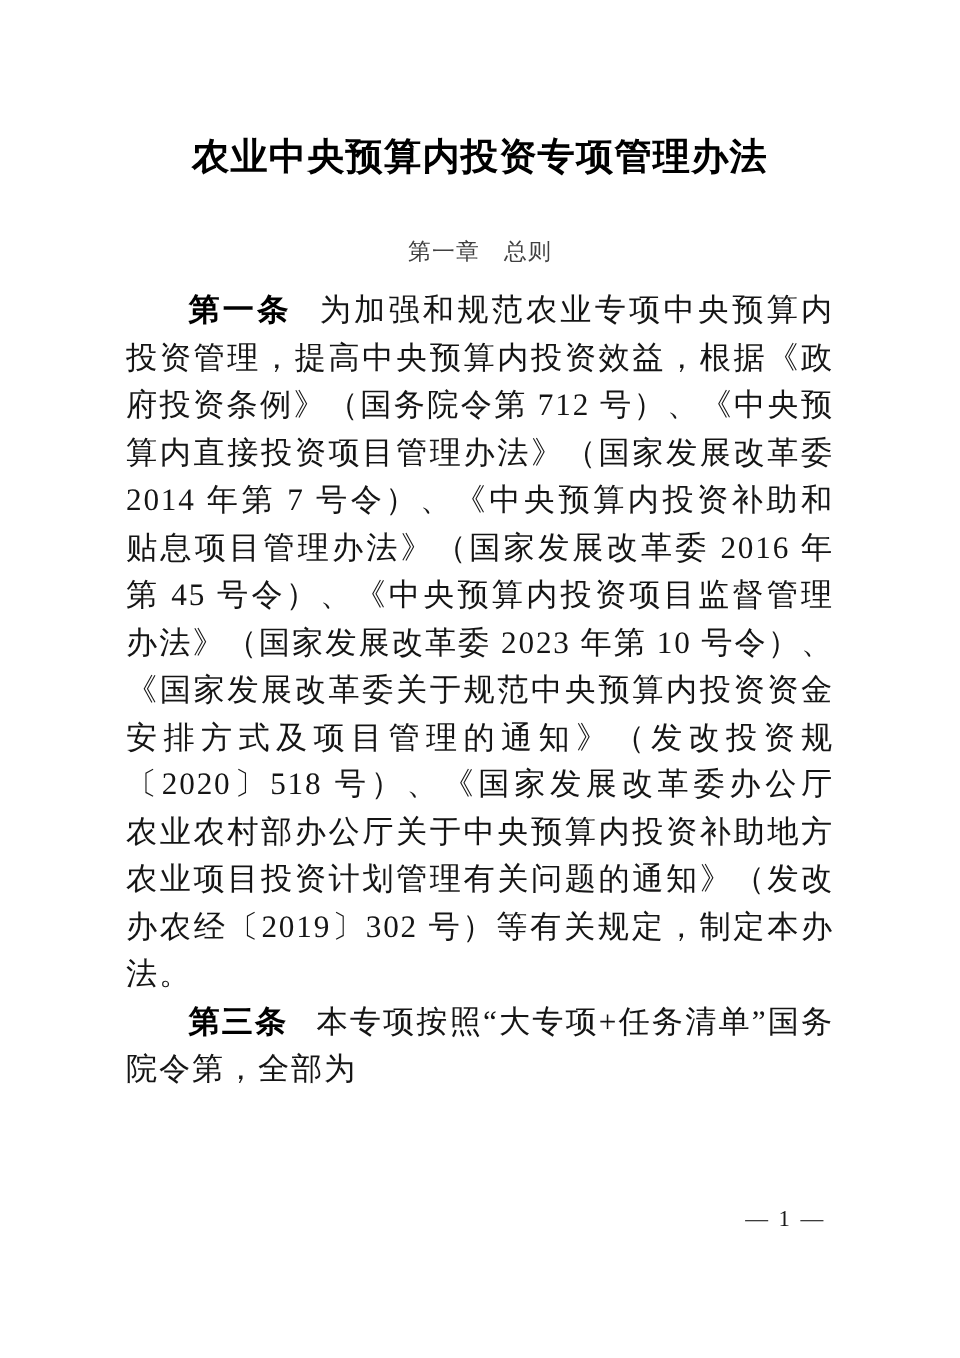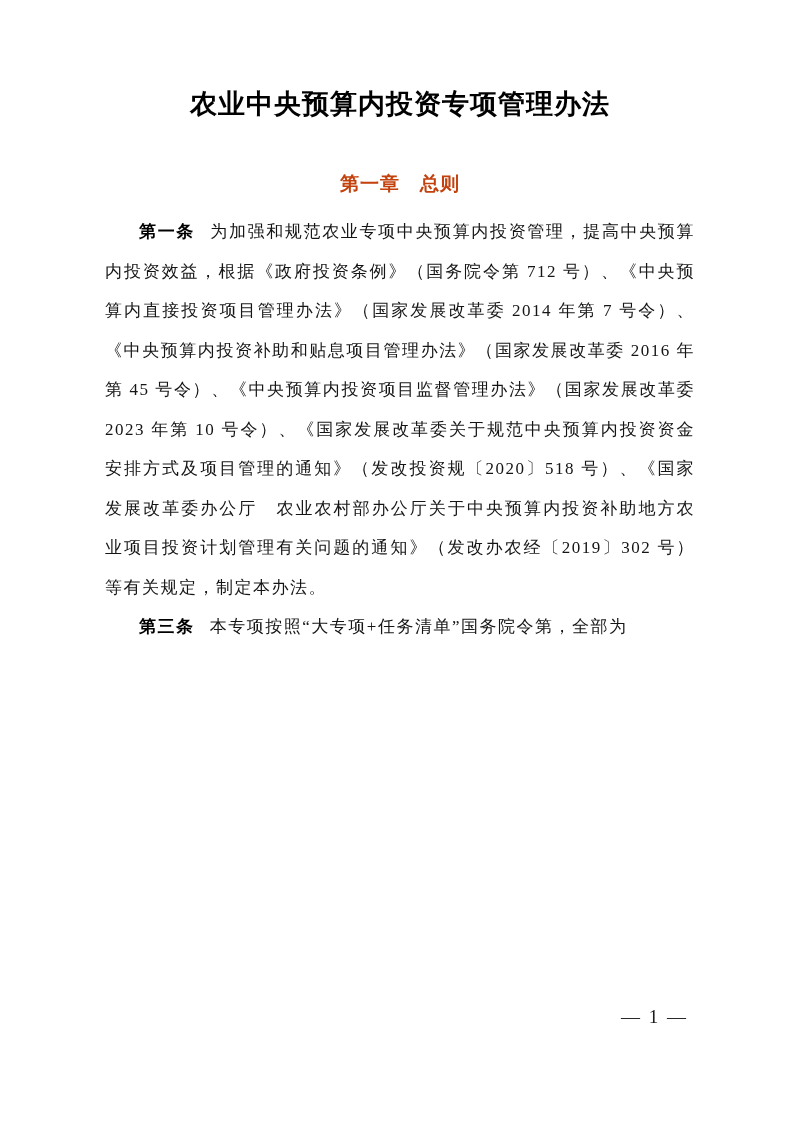--- a/index.html
+++ b/index.html
@@ -12,43 +12,43 @@
     width: 800px;
     height: 1132px;
     background: #ffffff;
     color: #151515;
     font-family: "Liberation Serif", serif;
     overflow: hidden;
     box-sizing: border-box;
   }
   .doc-title {
     margin: 0;
-    padding-top: 88px;
+    padding-top: 115px;
     text-align: center;
-    font-size: 27px;
+    font-size: 31px;
     line-height: 32px;
     font-weight: bold;
     letter-spacing: 1px;
     font-family: "Liberation Serif", serif;
     color: #000000;
   }
   .chapter-heading {
     margin: 52px 0 0 0;
     text-align: center;
     font-size: 19px;
     line-height: 24px;
-    font-weight: bold;
+    font-weight: normal;
     letter-spacing: 1px;
     font-family: "Liberation Sans", sans-serif;
-    color: #c2410c;
+    color: #404040;
   }
   .doc-body {
     width: 590px;
     margin: 16px auto 0 auto;
-    font-size: 17px;
+    font-size: 26px;
     line-height: 39.5px;
     letter-spacing: 1.5px;
     text-align: justify;
     text-justify: inter-character;
   }
   .article {
     margin: 0;
     text-indent: 2em;
   }
   .article-label {

